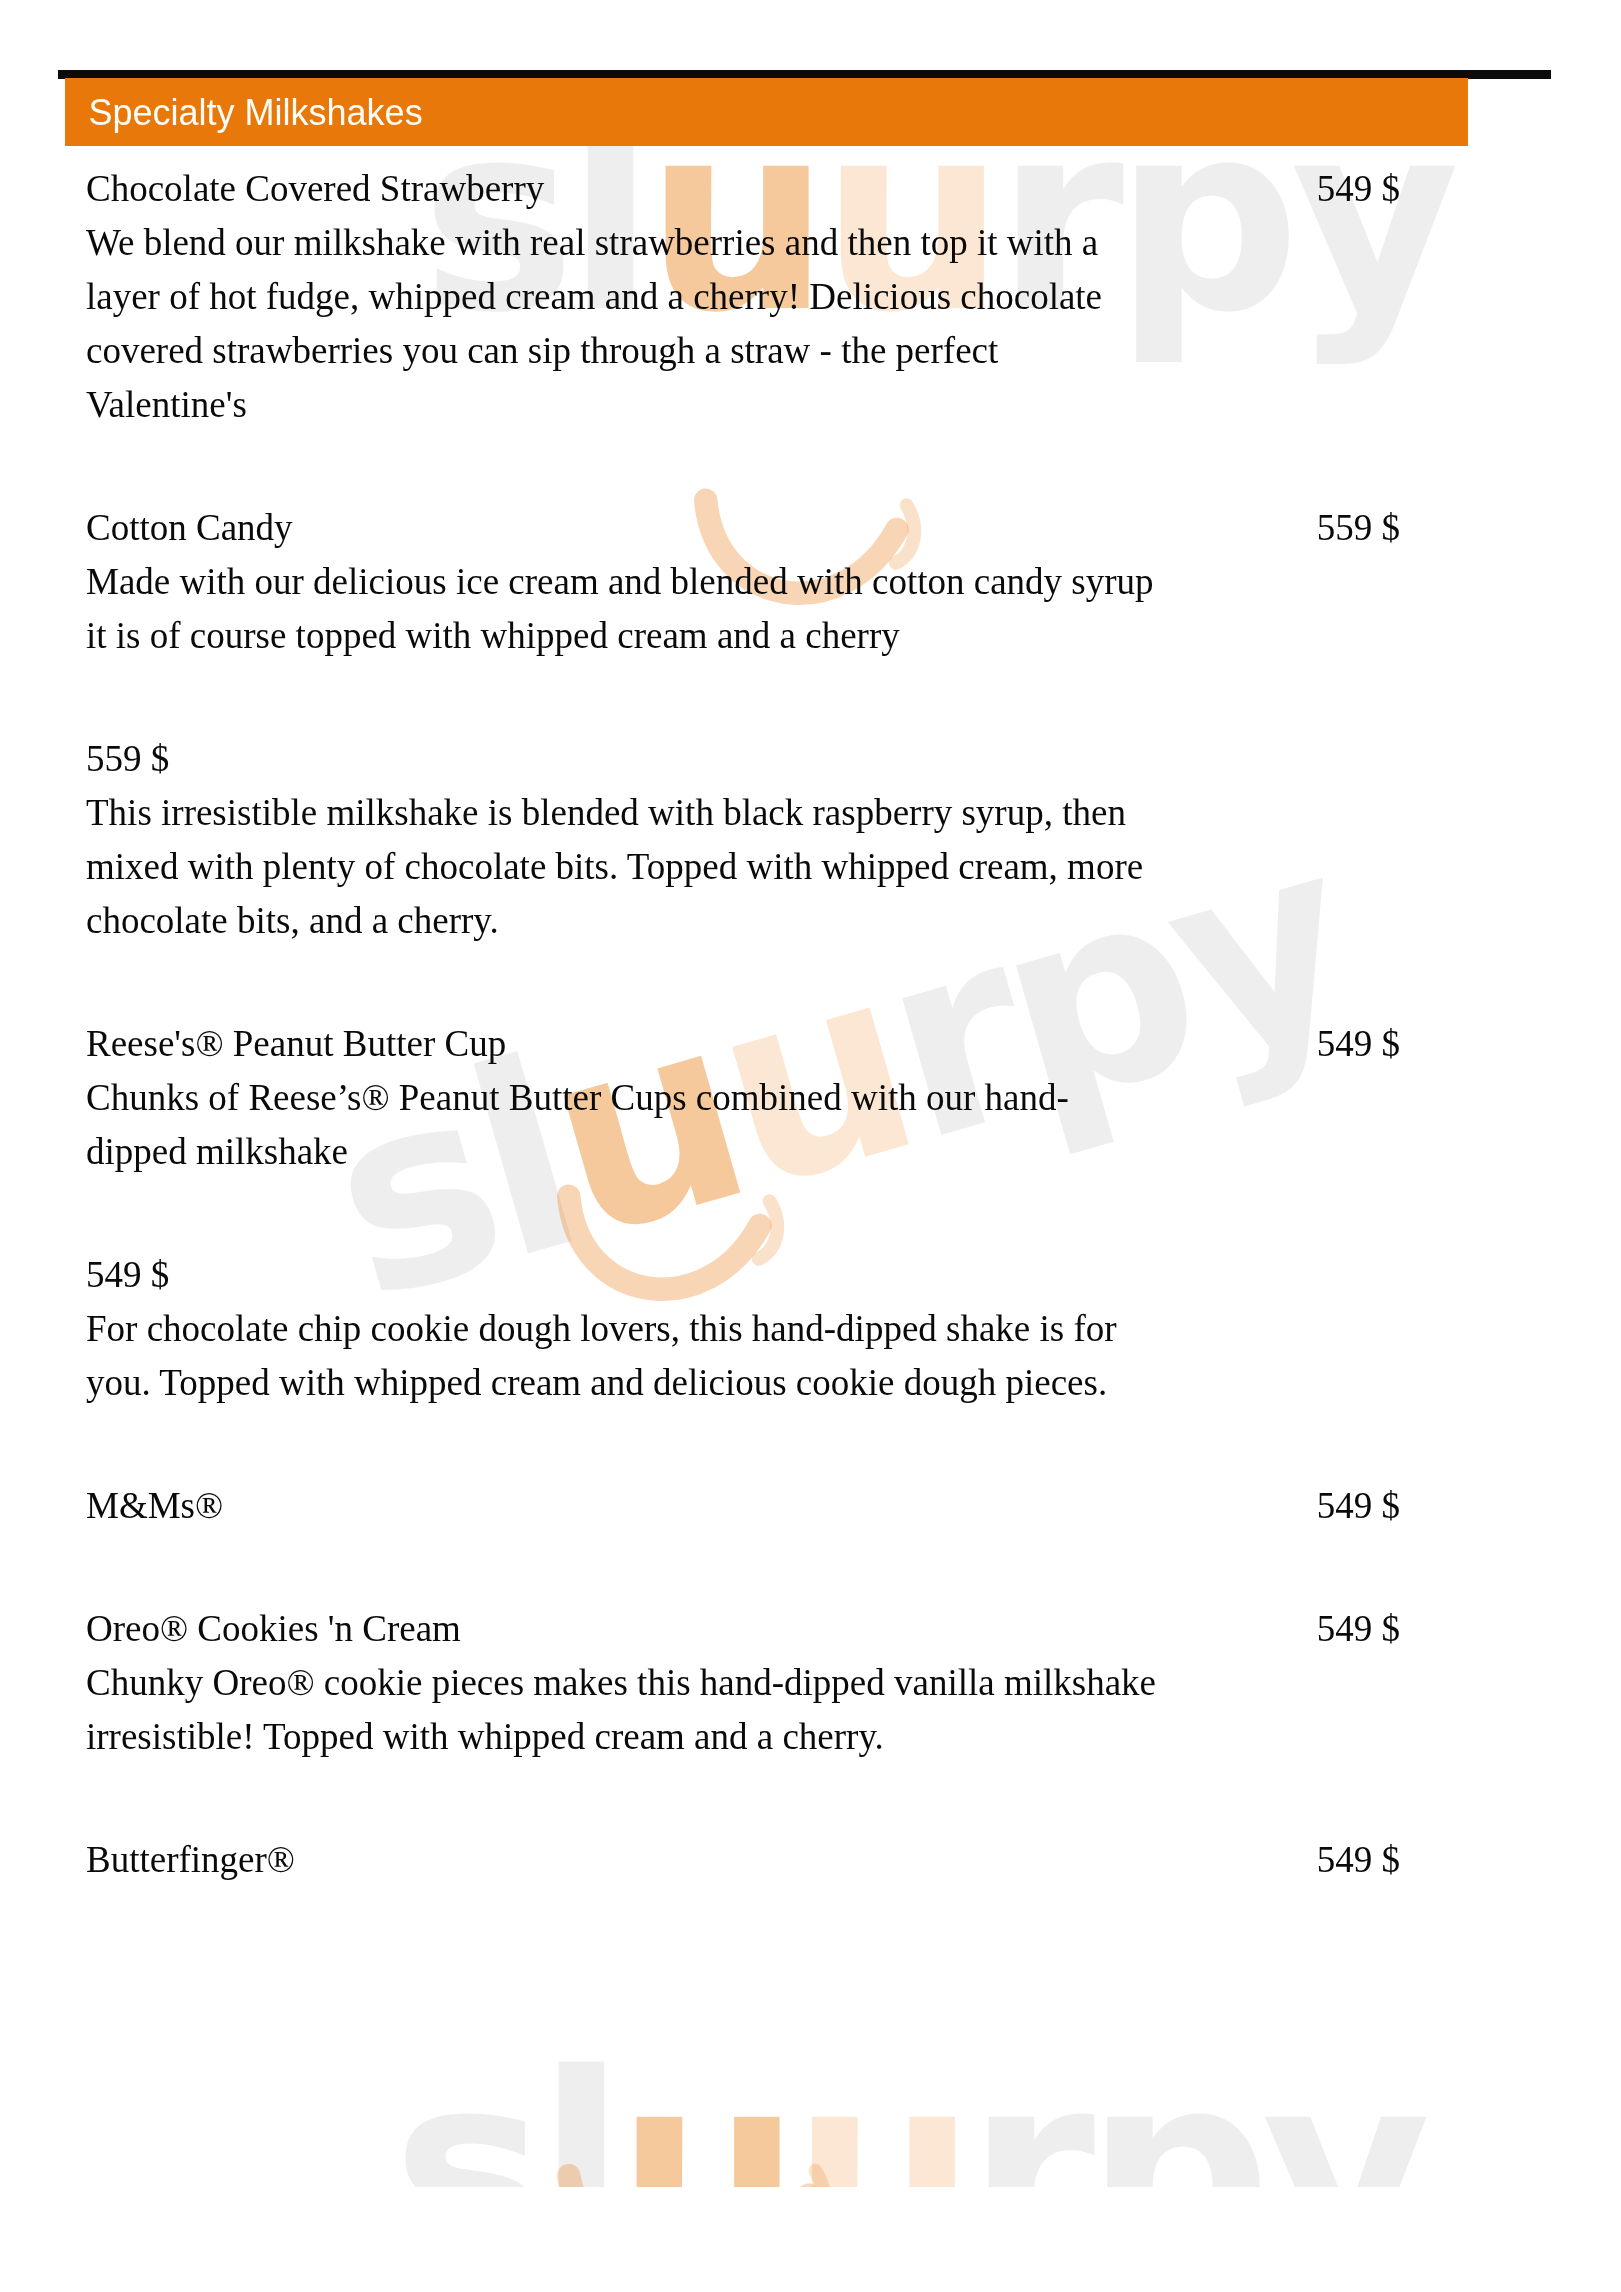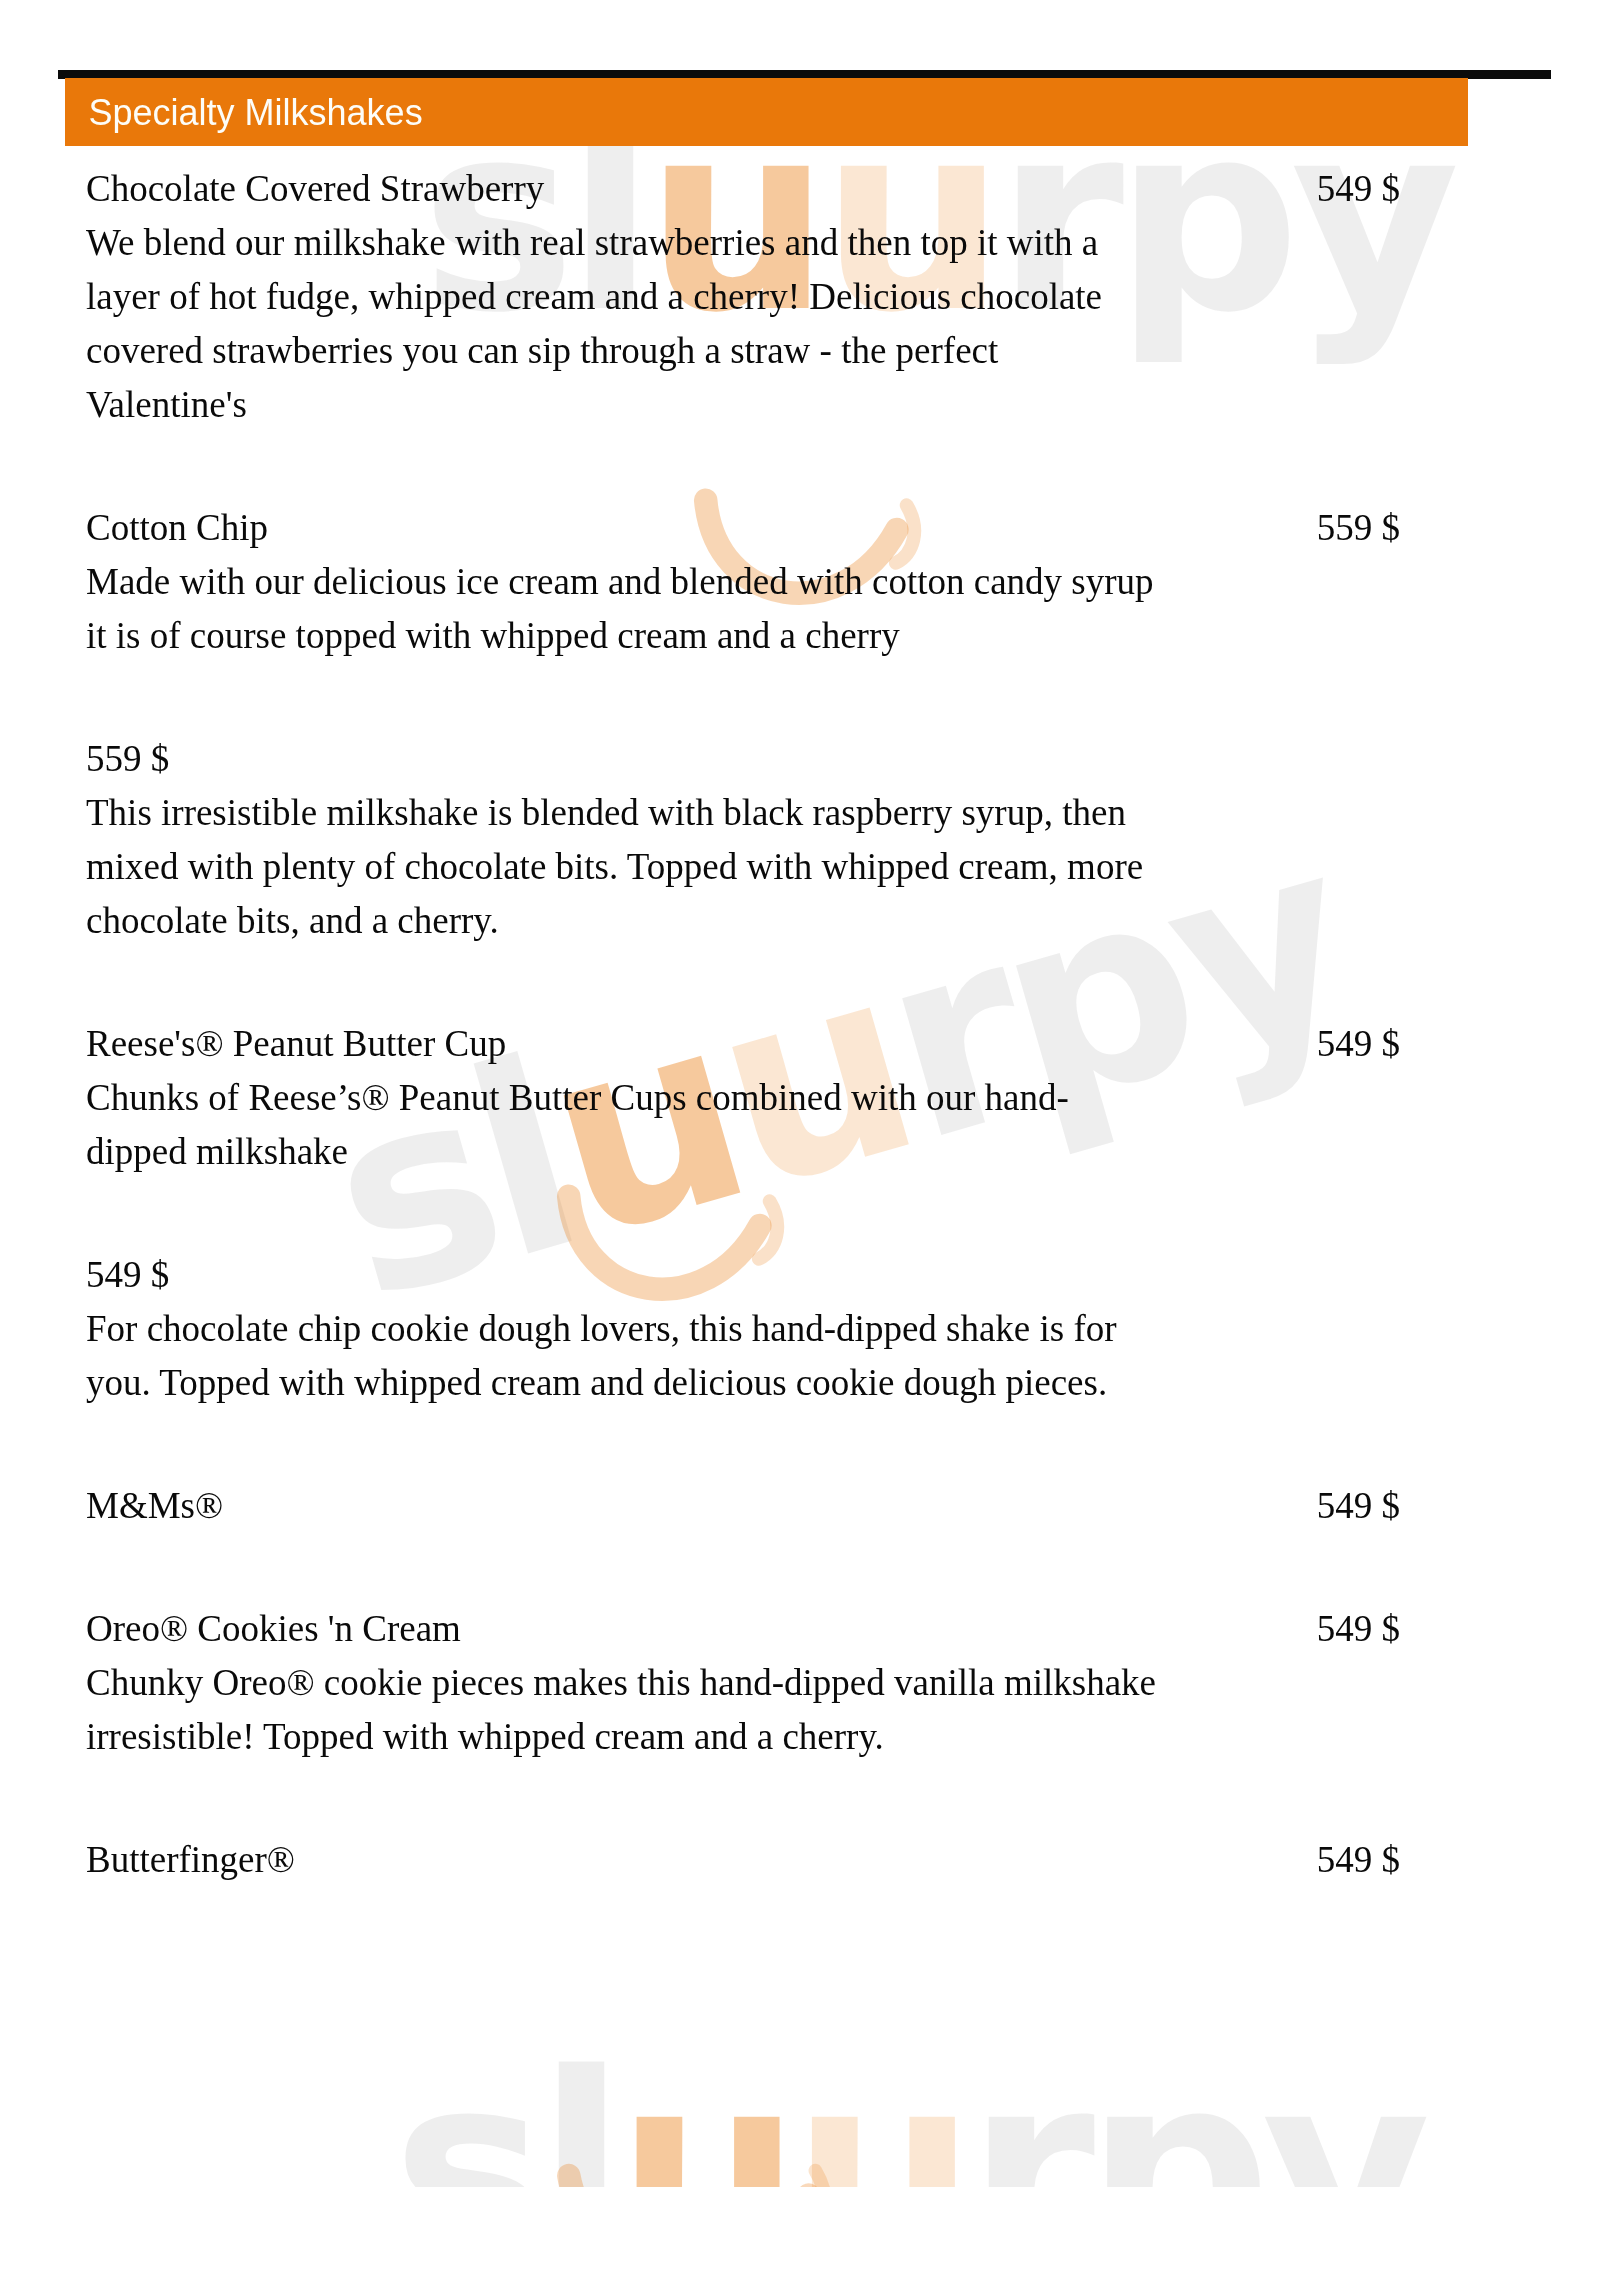--- a/index.html
+++ b/index.html
@@ -111,21 +111,21 @@
     <div class="menu-item">
       <div class="item-row">
         <span class="item-name">Chocolate Covered Strawberry</span>
         <span class="item-price">549 $</span>
       </div>
       <p class="item-desc">We blend our milkshake with real strawberries and then top it with a layer of hot fudge, whipped cream and a cherry! Delicious chocolate covered strawberries you can sip through a straw - the perfect Valentine's</p>
     </div>
 
     <div class="menu-item">
       <div class="item-row">
-        <span class="item-name">Cotton Chip</span>
+        <span class="item-name">Cotton Candy</span>
         <span class="item-price">559 $</span>
       </div>
       <p class="item-desc">Made with our delicious ice cream and blended with cotton candy syrup it is of course topped with whipped cream and a cherry</p>
     </div>
 
     <div class="menu-item">
       <div class="item-row">
         <span class="item-price">559 $</span>
       </div>
       <p class="item-desc">This irresistible milkshake is blended with black raspberry syrup, then mixed with plenty of chocolate bits. Topped with whipped cream, more chocolate bits, and a cherry.</p>

